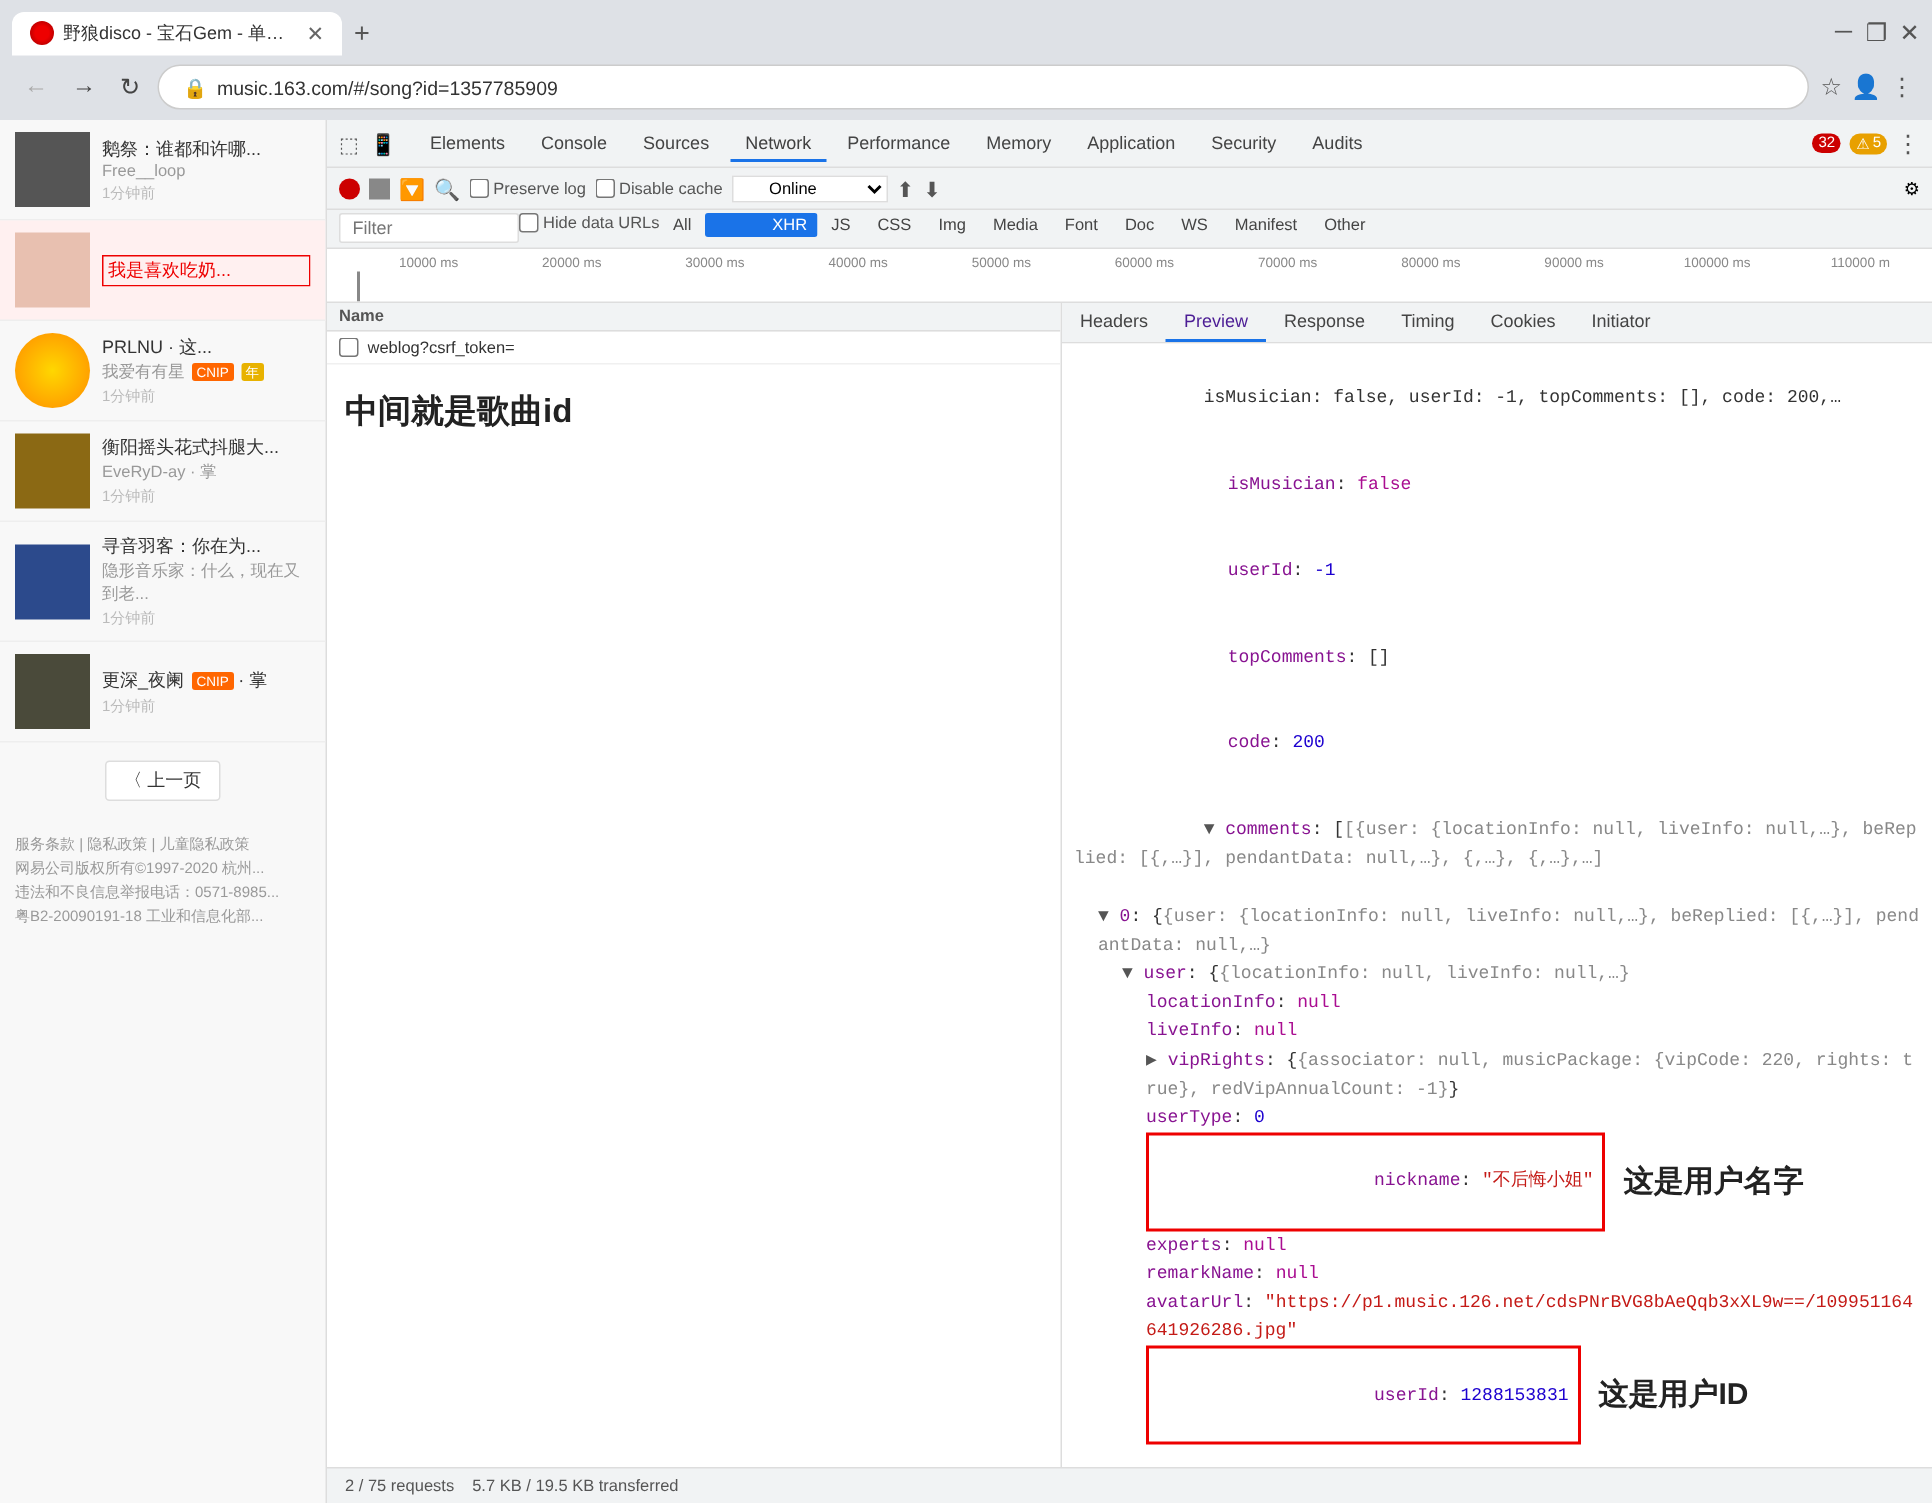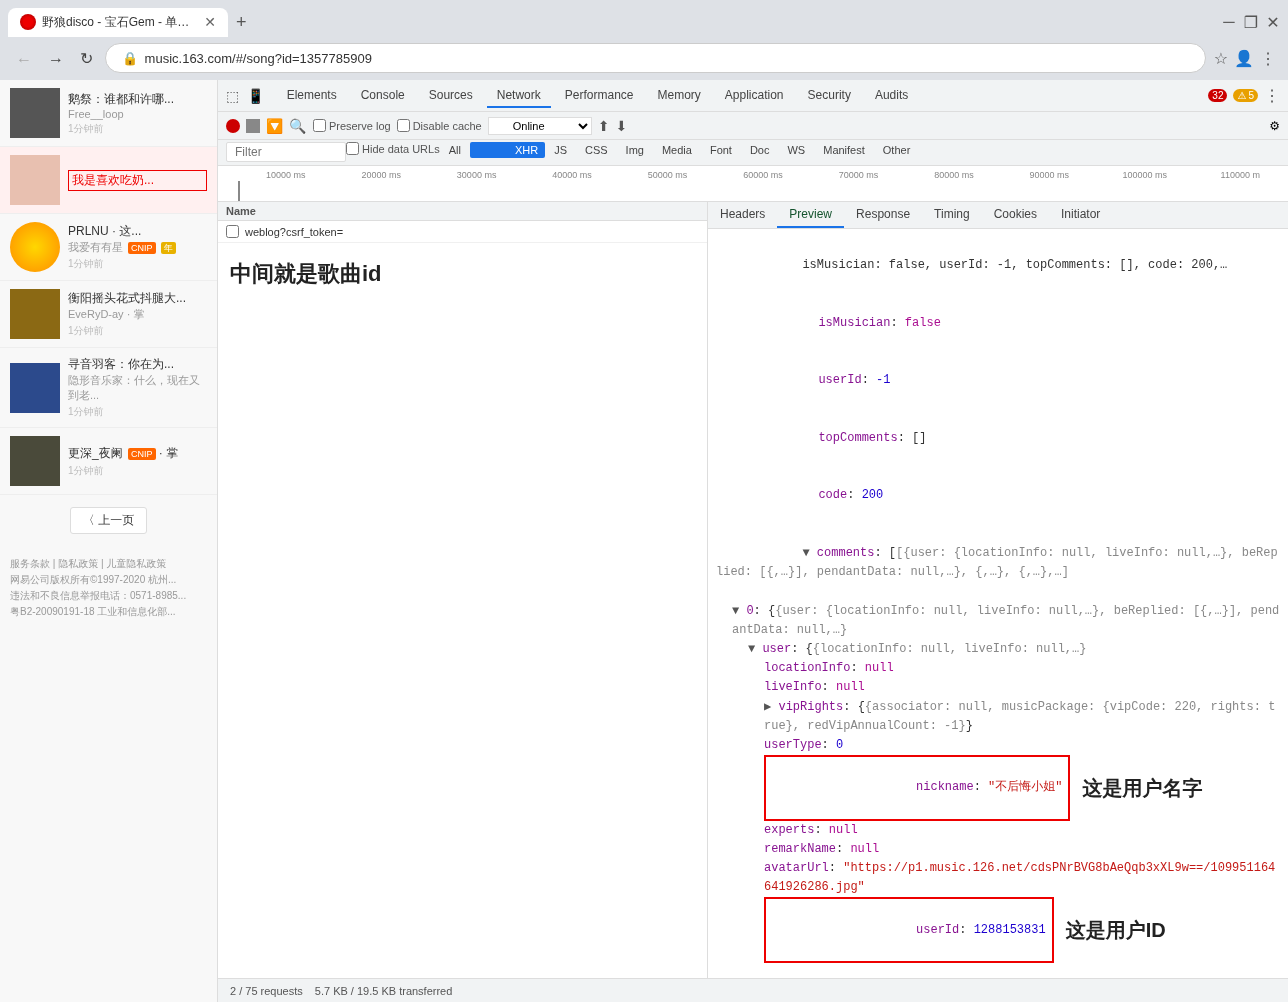--- a/index.html
+++ b/index.html
@@ -70,21 +70,21 @@
     .req-name-col { flex: 1; }
     .req-item { display: flex; align-items: center; padding: 3px 8px; border-bottom: 1px solid #f0f0f0; cursor: pointer; font-size: 11px; }
     .req-item.selected { background: #e8f0fe; }
     .req-checkbox { margin-right: 6px; }
     .req-name { flex: 1; color: #333; font-size: 11px; overflow: hidden; text-overflow: ellipsis; white-space: nowrap; }
 
     
     .detail-panel { flex: 1; overflow-y: auto; background: #fff; }
     .detail-tabs { display: flex; border-bottom: 1px solid #ddd; background: #f1f3f4; }
     .detail-tab { padding: 5px 12px; font-size: 12px; color: #444; cursor: pointer; border-bottom: 2px solid transparent; }
-    .detail-tab.active { color: #14532d; border-bottom: 2px solid #1a73e8; }
+    .detail-tab.active { color: #4c1d95; border-bottom: 2px solid #1a73e8; }
 
     .json-view { padding: 8px; font-family: 'Courier New', monospace; font-size: 12px; color: #333; line-height: 1.6; background: #fff; }
     .json-key { color: #881391; }
     .json-str { color: #c41a16; }
     .json-num { color: #1c00cf; }
     .json-bool { color: #aa0d91; }
     .json-null { color: #aa0d91; }
     .json-indent { margin-left: 16px; }
     .json-line { display: block; white-space: pre-wrap; word-break: break-all; }
     .json-toggle { cursor: pointer; color: #555; }

